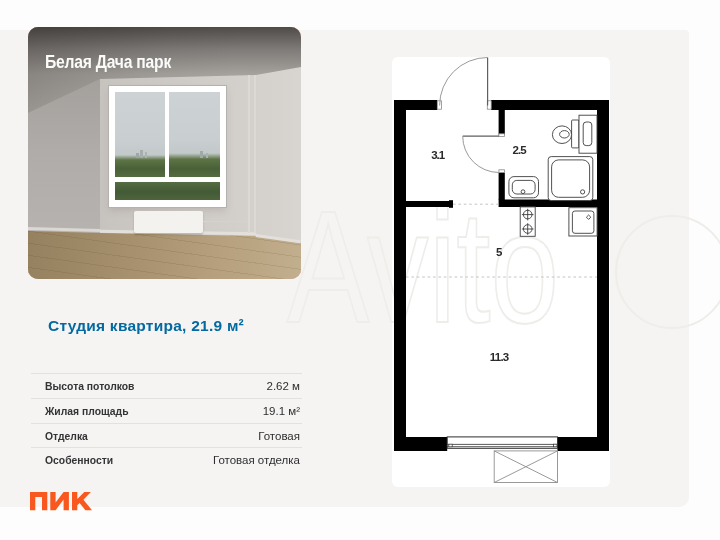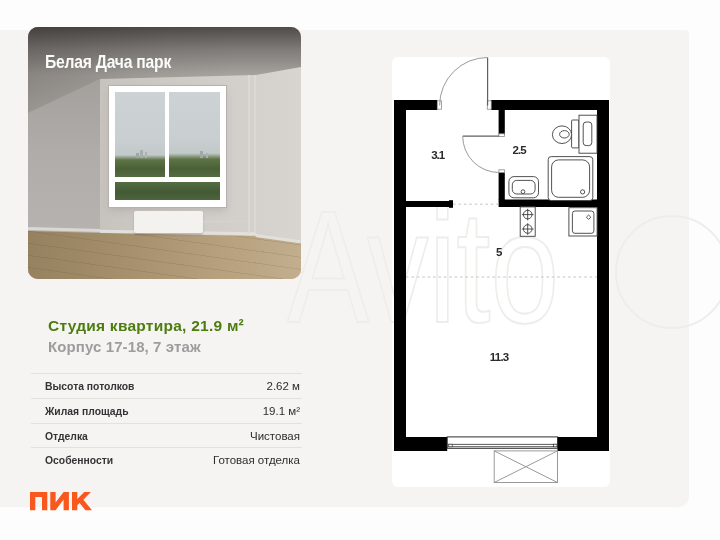--- a/index.html
+++ b/index.html
@@ -10,21 +10,21 @@
   #plancard{position:absolute;left:392px;top:57px;width:218px;height:430px;background:#ffffff;
             border-radius:6px;}
   
   #photo{position:absolute;left:28px;top:27px;width:273px;height:252px;border-radius:10px;
          overflow:hidden;background:#ef4444;}
   .ph{position:absolute;}
   #caption{position:absolute;left:17px;top:24px;font-size:18.5px;font-weight:700;color:#fbfbfa;
            letter-spacing:-0.3px;transform:scaleX(0.85);transform-origin:left top;}
   
   .t{position:absolute;white-space:nowrap;}
-  #title{left:48px;top:317px;font-size:15.5px;font-weight:700;color:#4d7c0f;letter-spacing:0.25px;}
+  #title{left:48px;top:317px;font-size:15.5px;font-weight:700;color:#0369a1;letter-spacing:0.25px;}
   #subtitle{left:48px;top:337.5px;font-size:15px;font-weight:700;color:#9d9c9e;letter-spacing:0.1px;}
   .rowline{position:absolute;left:31px;width:271px;height:1px;background:#e2e1df;}
   .lbl{position:absolute;left:44.6px;font-size:11.5px;font-weight:700;color:#343436;
        transform:scaleX(0.9);transform-origin:left top;}
   .val{position:absolute;right:420px;font-size:11.5px;font-weight:400;color:#2e2e30;}
   svg text{font-family:"Liberation Sans",sans-serif;}
 </style>
 </head>
 <body>
 <div id="root">
@@ -76,32 +76,31 @@
     <div class="ph" style="left:105.7px;top:184px;width:69px;height:21.6px;background:#f4f2ef;
       border-radius:2px;box-shadow:0 2px 2px rgba(90,70,50,0.25);"></div>
     <div class="ph" style="left:174.6px;top:193.5px;width:47px;height:1.5px;background:#d5d1cd;"></div>
 
     <div class="ph" style="left:220px;top:48px;width:1.5px;height:158px;background:#dcd8d4;"></div>
     <div class="ph" style="left:226px;top:48px;width:1.5px;height:158px;background:#dcd8d4;"></div>
     <div id="caption">Белая Дача парк</div>
   </div>
 
   <div class="t" id="title">Студия квартира, 21.9 м²</div>
-  <div class="t" id="subtitle">Корпус 17-18, 7 этаж</div>
 
   <div class="rowline" style="top:373px;"></div>
   <div class="rowline" style="top:398px;"></div>
   <div class="rowline" style="top:422.6px;"></div>
   <div class="rowline" style="top:447.2px;"></div>
   <div class="lbl" style="top:380.2px;">Высота потолков</div>
   <div class="val" style="top:380.2px;">2.62 м</div>
   <div class="lbl" style="top:405.1px;">Жилая площадь</div>
   <div class="val" style="top:405.1px;">19.1 м²</div>
   <div class="lbl" style="top:429.7px;">Отделка</div>
-  <div class="val" style="top:429.7px;">Чистовая</div>
+  <div class="val" style="top:429.7px;">Готовая</div>
   <div class="lbl" style="top:454.3px;">Особенности</div>
   <div class="val" style="top:454.3px;">Готовая отделка</div>
 
   <svg width="80" height="30" viewBox="0 0 80 30" style="position:absolute;left:27px;top:489px;">
     <g fill="#f8571e">
       <path d="M3,3 H20.3 V21.2 H15 V8 H8.3 V21.2 H3 Z"></path>
       <path d="M23.3,3 H28.6 V13.4 L36.6,3 H41.9 V21.2 H36.6 V10.6 L28.6,21.2 H23.3 Z"></path>
       <path d="M45,3 H50.3 V9.9 L57.3,3 H63.9 L56.4,10.8 L65,21.2 H58.4 L52.6,13.9 L50.3,16.2 V21.2 H45 Z"></path>
     </g>
   </svg>

